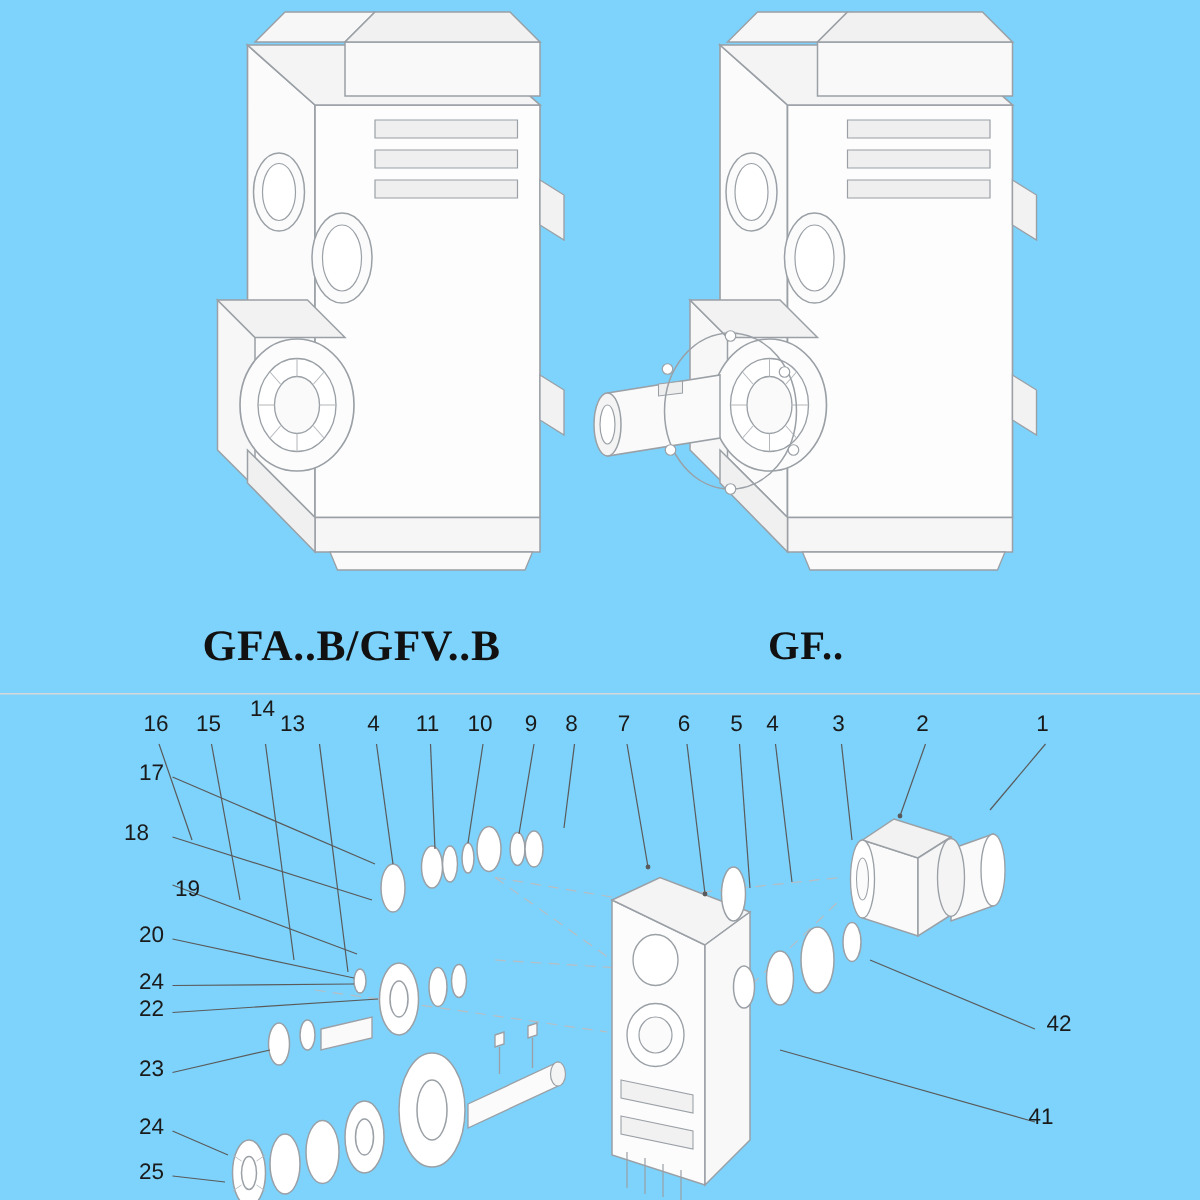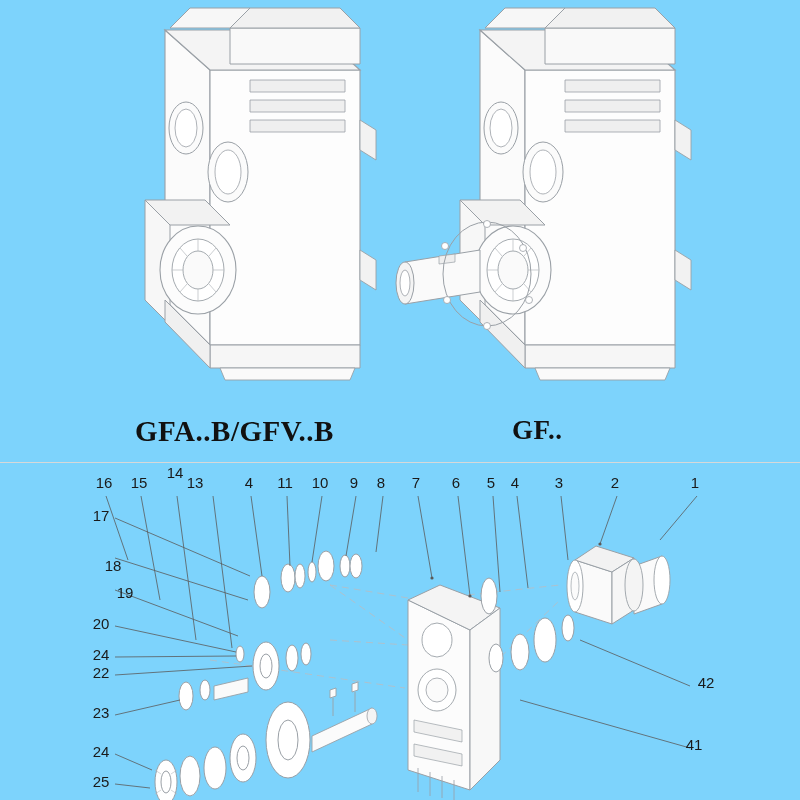--- a/index.html
+++ b/index.html
@@ -291,21 +291,21 @@
       <div class="callout" style="left: 345px; top: 474px; width: 18px;">9</div>
       <div class="callout" style="left: 372px; top: 474px; width: 18px;">8</div>
       <div class="callout" style="left: 407px; top: 474px; width: 18px;">7</div>
       <div class="callout" style="left: 447px; top: 474px; width: 18px;">6</div>
       <div class="callout" style="left: 482px; top: 474px; width: 18px;">5</div>
       <div class="callout" style="left: 506px; top: 474px; width: 18px;">4</div>
       <div class="callout" style="left: 550px; top: 474px; width: 18px;">3</div>
       <div class="callout" style="left: 606px; top: 474px; width: 18px;">2</div>
       <div class="callout" style="left: 686px; top: 474px; width: 18px;">1</div>
       <div class="callout" style="left: 92px; top: 507px; width: 18px;">17</div>
-      <div class="callout" style="left: 104px; top: 547px; width: 18px; margin-top: 10px;">18</div>
+      <div class="callout" style="left: 82px; top: 547px; width: 18px;">18</div>
       <div class="callout" style="left: 92px; top: 584px; width: 18px; margin-left: 24px;">19</div>
       <div class="callout" style="left: 92px; top: 615px; width: 18px;">20</div>
       <div class="callout" style="left: 92px; top: 646px; width: 18px;">24</div>
       <div class="callout" style="left: 92px; top: 664px; width: 18px;">22</div>
       <div class="callout" style="left: 92px; top: 704px; width: 18px;">23</div>
       <div class="callout" style="left: 92px; top: 743px; width: 18px;">24</div>
       <div class="callout" style="left: 92px; top: 773px; width: 18px;">25</div>
       <div class="callout" style="left: 685px; top: 674px; width: 18px; margin-left: 12px;">42</div>
       <div class="callout" style="left: 685px; top: 736px; width: 18px;">41</div>
     </div>

